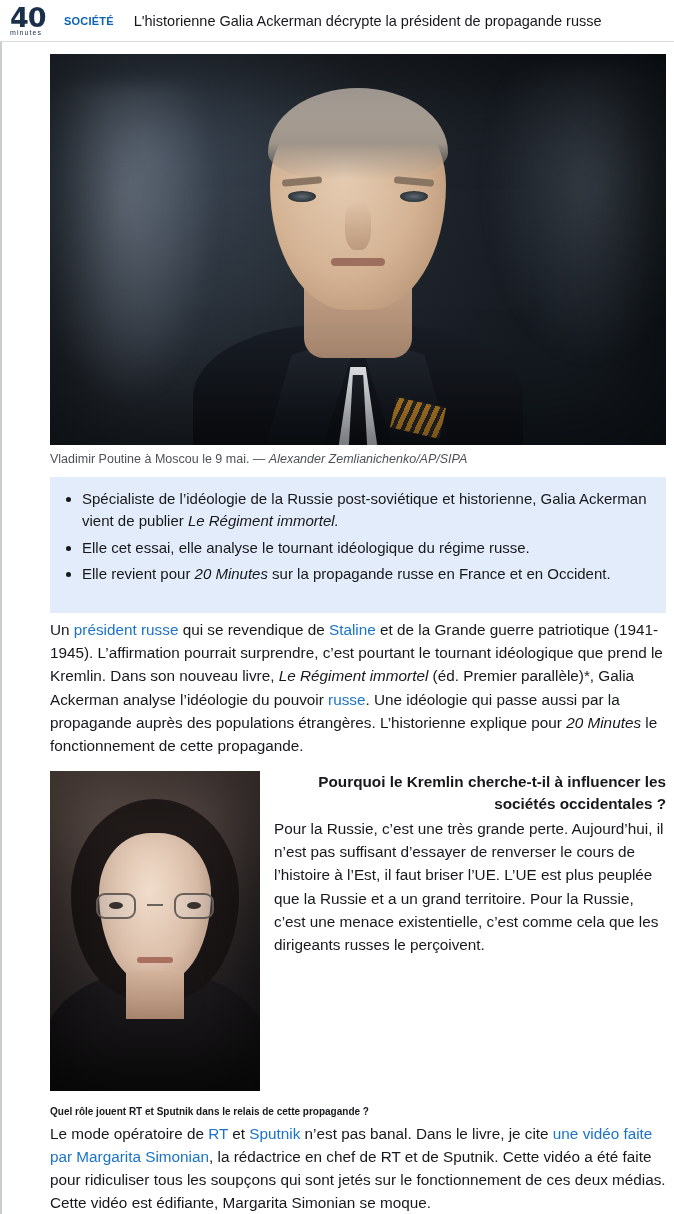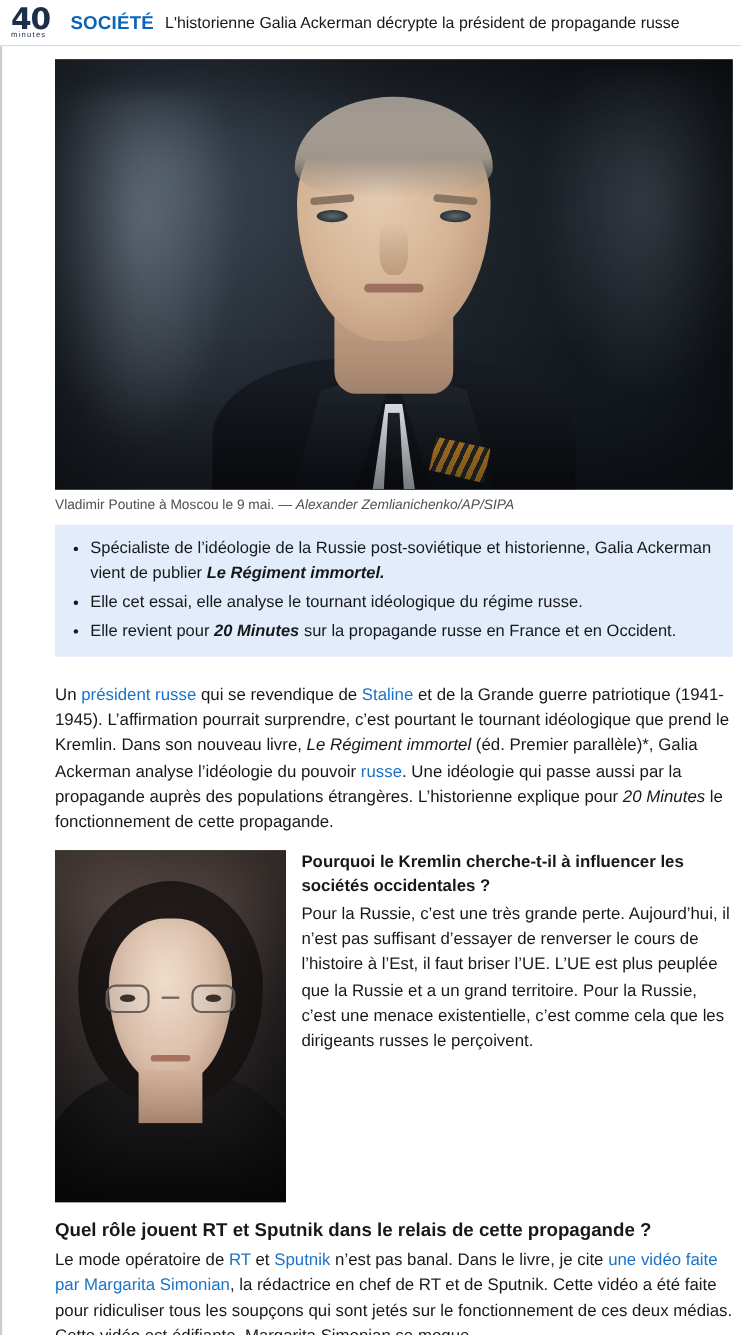--- a/index.html
+++ b/index.html
@@ -42,23 +42,23 @@
   }
   .logo-sub {
     font-size: 7px;
     letter-spacing: 1.1px;
     color: #1b2e4a;
     margin-top: -1px;
   }
   .kicker {
     color: #0b63b5;
     font-weight: bold;
-    font-size: 17px;
+    font-size: 11px;
     letter-spacing: .2px;
-    margin-right: 10px;
+    margin-right: 20px;
     white-space: nowrap;
   }
   .headline {
     font-size: 14.5px;
     color: #17181a;
     white-space: nowrap;
     overflow: hidden;
     text-overflow: ellipsis;
   }
 
@@ -217,28 +217,28 @@
   .summary ul {
     margin: 0; padding: 0 0 0 22px;
     list-style: disc;
   }
   .summary li {
     font-size: 15px;
     line-height: 1.5;
     color: #17181a;
     margin: 0 0 4px 0;
   }
-  .summary li:last-child { margin-bottom: 0; }
-  .summary li em { font-style: italic; font-weight: bold; }
+  .summary li:last-child { margin-bottom: 16px; }
+  .summary li em { font-style: italic; }
 
   
   p.body {
     font-size: 15.3px;
     line-height: 1.52;
-    margin: 23px 0 0 0;
+    margin: 5px 0 0 0;
     color: #17181a;
   }
   p.body em { font-style: italic; }
   a.link { color: #1a73c8; text-decoration: none; }
 
   
   .interview {
     margin-top: 14px;
     display: flex;
     gap: 14px;
@@ -304,30 +304,31 @@
     box-shadow: inset 0 0 60px 18px rgba(0,0,0,.5);
   }
 
   .interview-text { flex: 1 1 auto; }
   .q {
     font-size: 15.3px;
     font-weight: bold;
     line-height: 1.42;
     margin: 0;
     color: #17181a;
+    text-align: right;
   }
   .a {
     font-size: 15.3px;
     line-height: 1.52;
     margin: 2px 0 0 0;
   }
   .a + .a { }
 
   .q-full {
-    font-size: 17px;
+    font-size: 10px;
     font-weight: bold;
     line-height: 1.42;
     margin: 14px 0 0 0;
   }
 </style>
 </head>
 <body>
 
 <div class="header">
   <div class="logo">

